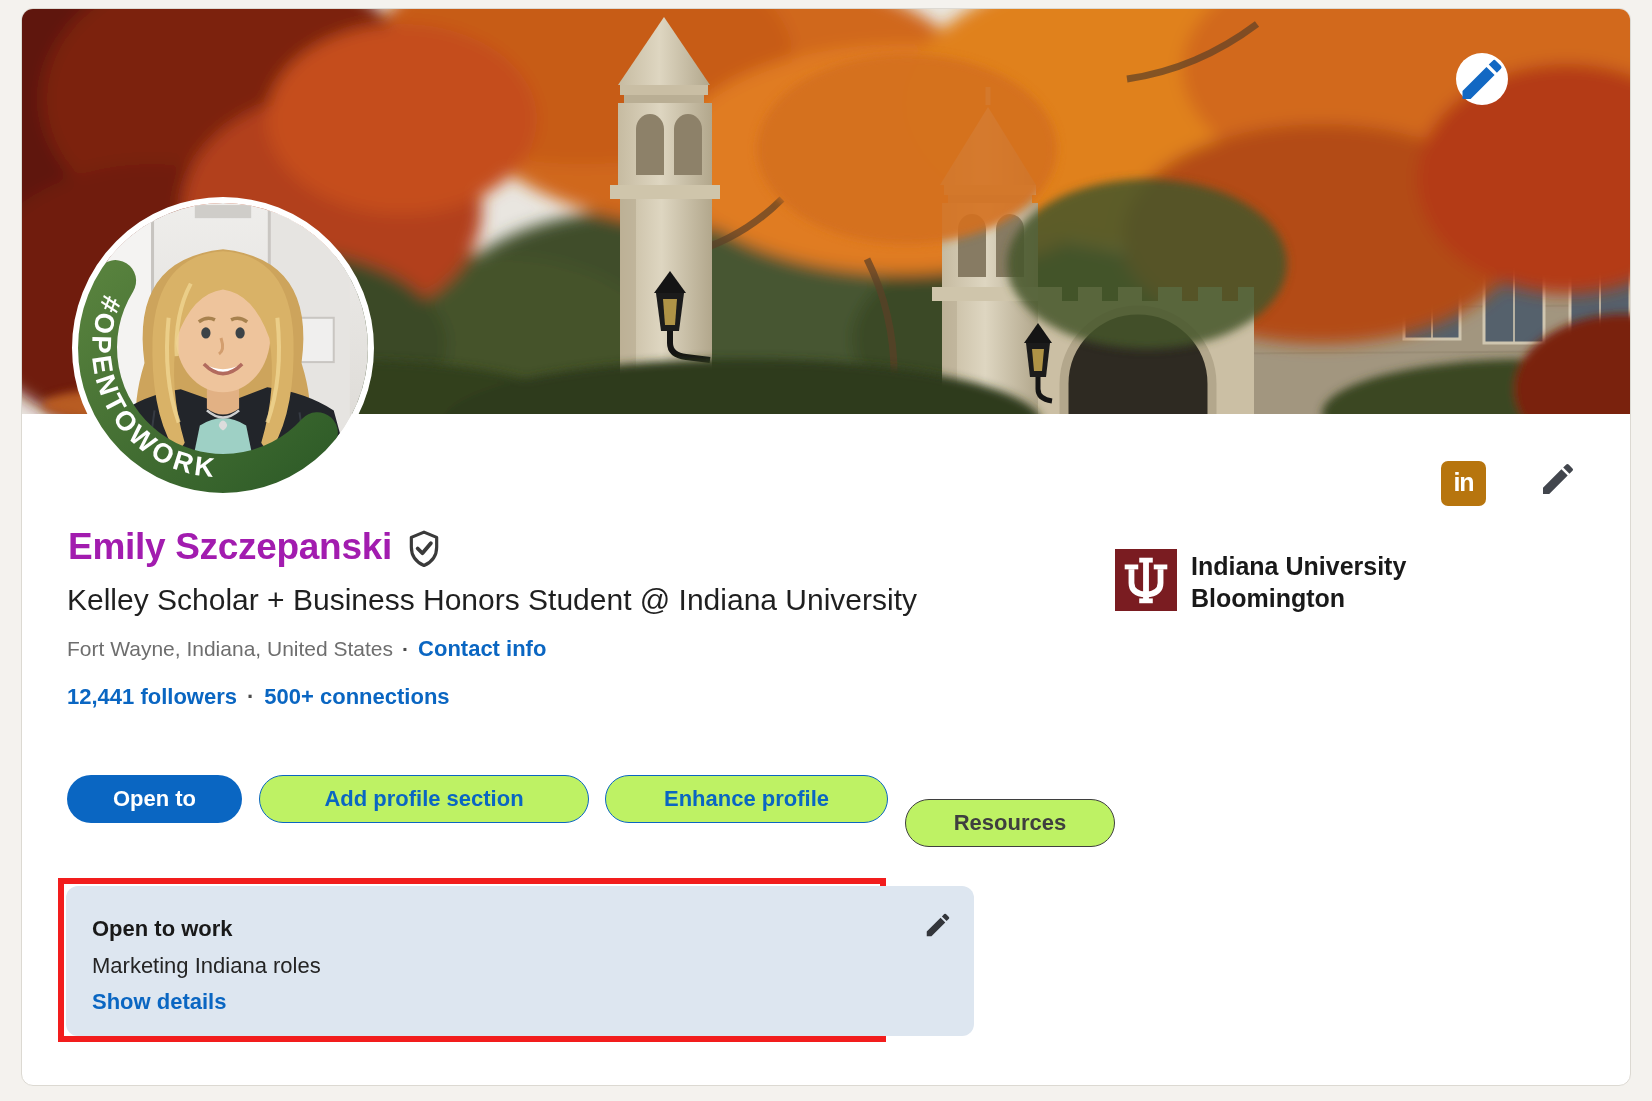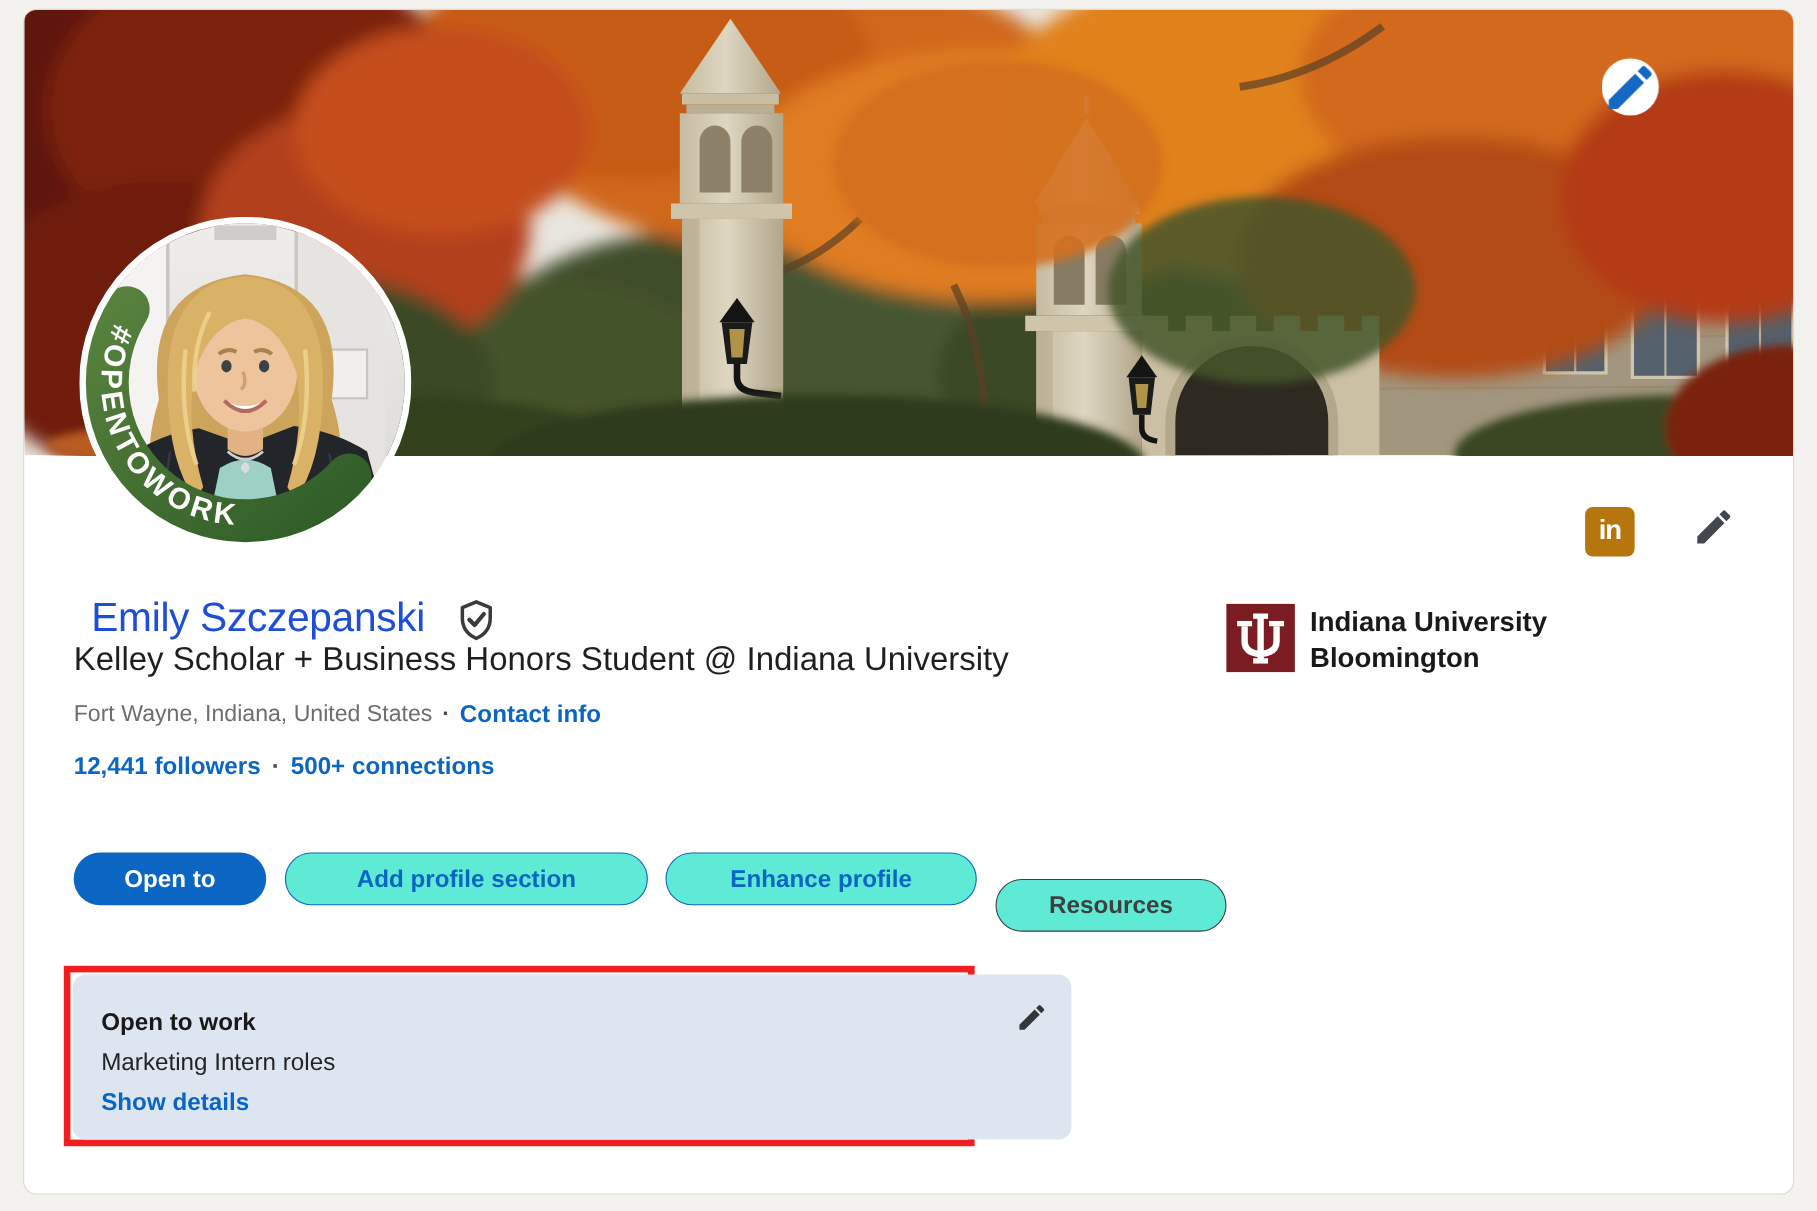--- a/index.html
+++ b/index.html
@@ -37,35 +37,35 @@
     display:flex;align-items:center;justify-content:center;
     color:#fff;font-weight:700;font-size:25px;line-height:1;
     letter-spacing:-1px;padding-bottom:3px;box-sizing:border-box;
   }
   .profile-edit{
     position:absolute;left:1513px;top:448px;width:46px;height:46px;
     background:none;border:none;padding:0;cursor:pointer;
   }
   
   .name-row{position:absolute;left:45px;top:516px;display:flex;align-items:center;gap:13px;}
-  .name-row h1{margin:16px;font-size:37px;font-weight:400;color:#1d4ed8;letter-spacing:-0.3px;}
+  .name-row h1{margin:1px;font-size:37px;font-weight:700;color:#a21caf;letter-spacing:-0.3px;}
   .verified{display:inline-flex;margin-top:4px;}
   .headline{position:absolute;left:45px;top:574px;font-size:30px;color:#1f1f1f;}
   .loc-row{position:absolute;left:45px;top:627px;font-size:21px;color:#6e6e6e;display:flex;align-items:center;gap:9px;}
   .blue{color:#0a66c2;font-weight:700;text-decoration:none;cursor:pointer;}
   .loc-row .blue{font-size:22px;}
   .follow-row{position:absolute;left:45px;top:675px;font-size:22px;display:flex;align-items:center;gap:10px;}
   .dot{color:#4b4b4b;font-weight:700;}
   
   .actions{position:absolute;left:45px;top:766px;height:48px;}
   .btn{
     position:absolute;top:0;height:48px;border-radius:24px;
     font-family:"Liberation Sans",sans-serif;font-size:22px;font-weight:700;
     display:flex;align-items:center;justify-content:center;
-    box-sizing:border-box;cursor:pointer;background:#5eead4;padding:0 10px;
+    box-sizing:border-box;cursor:pointer;background:#bef264;padding:0 10px;
   }
   .btn-primary{left:0;width:175px;background:#0a66c2;border:none;color:#fff;}
   .btn-blue1{left:192px;width:330px;border:1.8px solid #0a66c2;color:#0a66c2;}
   .btn-blue2{left:538px;width:283px;border:1.8px solid #0a66c2;color:#0a66c2;}
   .btn-gray{left:838px;width:210px;border:1.8px solid #3f3f3f;color:#3f3f3f;margin-top:24px;}
   
   .edu{position:absolute;left:1093px;top:540px;display:flex;align-items:flex-start;gap:14px;cursor:pointer;}
   .iu-logo{width:62px;height:62px;background:#7a1c21;flex:0 0 auto;}
   .iu-logo svg{display:block;width:62px;height:62px;}
   .edu-name{font-size:25px;font-weight:700;color:#191919;line-height:32px;padding-top:1px;}
@@ -355,21 +355,21 @@
     <div class="edu-name">
       <div>Indiana University</div>
       <div>Bloomington</div>
     </div>
   </div>
 
   <div class="highlight"></div>
 
   <div class="otw-card">
     <div class="otw-title">Open to work</div>
-    <div class="otw-sub">Marketing Intern roles</div>
+    <div class="otw-sub">Marketing Indiana roles</div>
     <a class="otw-link blue">Show details</a>
     <button class="otw-edit">
       <svg width="30" height="30" viewBox="0 0 24 24">
         <path fill="#33363b" d="M3 17.25V21h3.75L17.81 9.94l-3.75-3.75L3 17.25zm17.71-10.21a.996.996 0 0 0 0-1.41l-2.34-2.34a.996.996 0 0 0-1.41 0l-1.83 1.83 3.75 3.75 1.83-1.83z"></path>
       </svg>
     </button>
   </div>
 
 </div>
 

